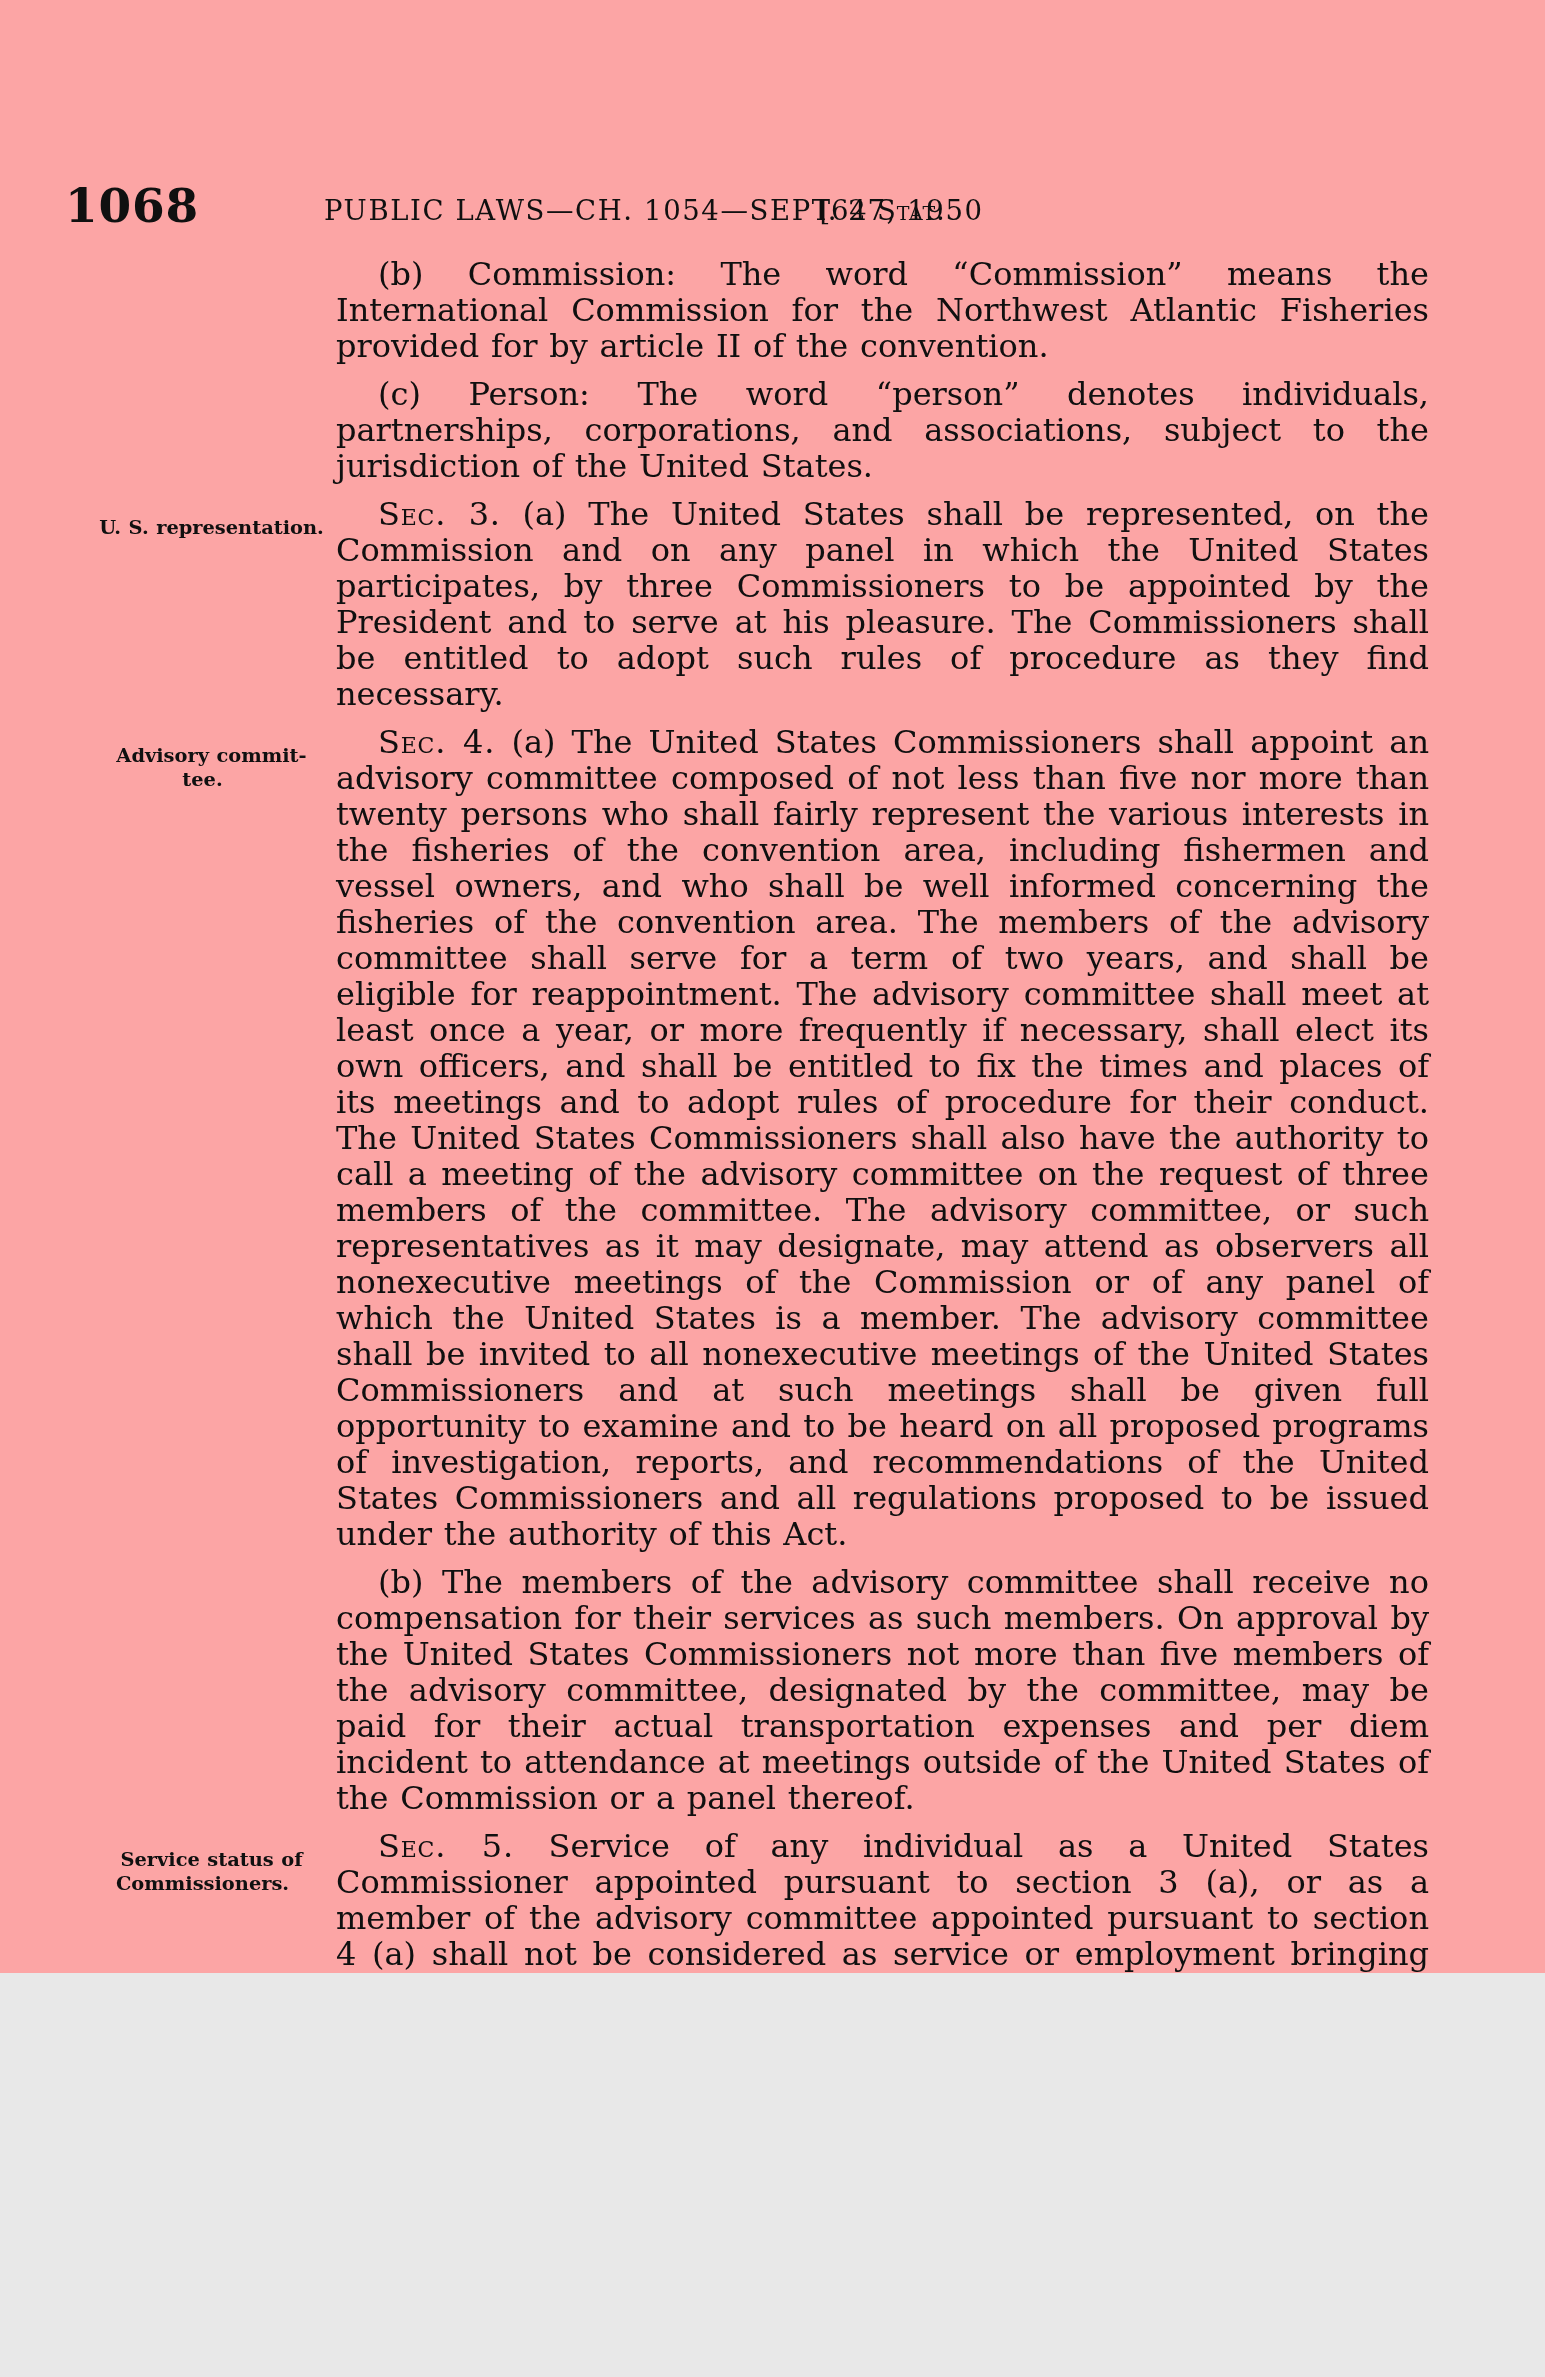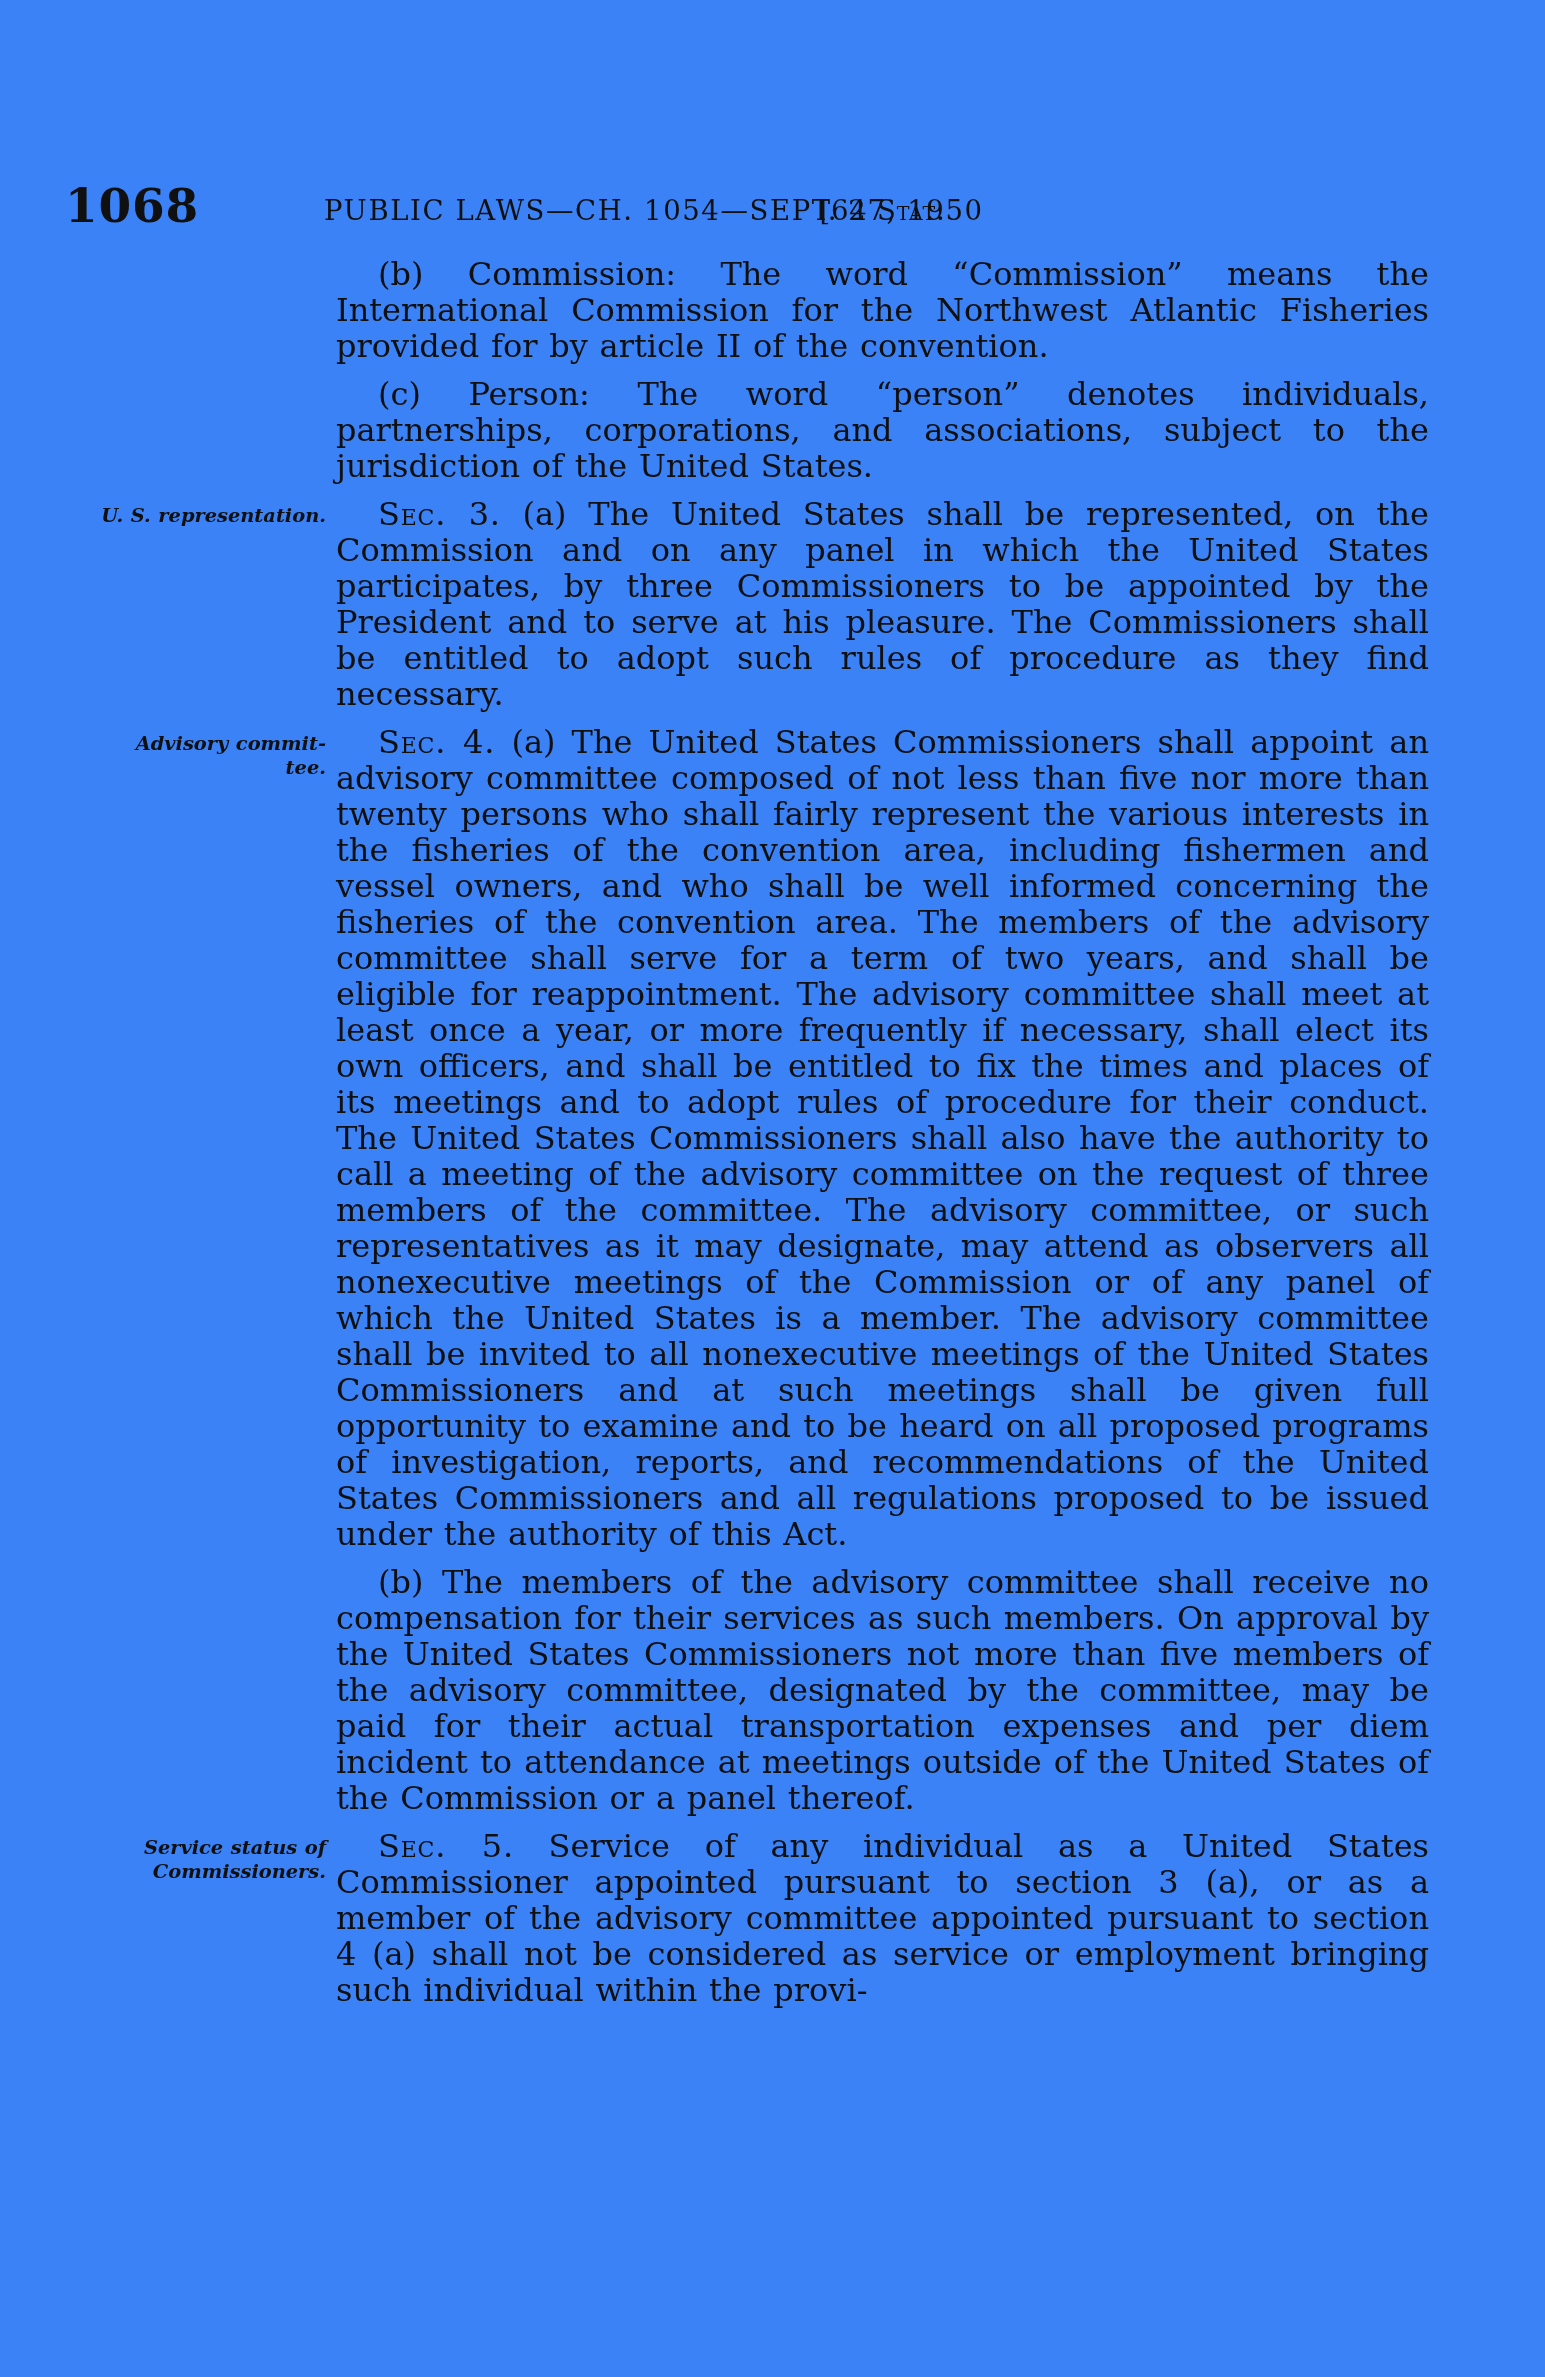--- a/index.html
+++ b/index.html
@@ -1,20 +1,20 @@
 <!DOCTYPE html>
 <html style="font-size:13px"><head>
 <meta charset="utf-8">
 <style>
   html, body { margin:0; padding:0; background:#e8e8e8; }
   .page {
     position:relative;
-    width:1545px; height:2377px;
+    width:1545px; height:1973px;
     margin:0 auto;
-    background:#3b82f6;
+    background:#fca5a5;
     color:#101010;
     font-family:"DejaVu Serif","Liberation Serif",serif;
     overflow:hidden;
   }
   .pageno {
     position:absolute; left:65px; top:178px;
     font-size:47px; font-weight:bold; letter-spacing:0.8px;
   }
   .runhead {
     position:absolute; left:324px; top:194px; width:1117px;
@@ -28,23 +28,23 @@
   }
   .bodycol {
     position:absolute; left:324px; top:244px; width:1117px;
     font-size:32px; line-height:36px;
     text-align:justify;
     word-spacing:1.6px;
   }
   .par { margin:12px; text-indent:42px; position:relative; }
   .sc { font-variant:small-caps; letter-spacing:0.8px; }
   .note {
-    position:absolute; left:-257px; top:8px; width:247px;
+    position:absolute; left:-257px; top:20px; width:247px;
     font-size:19.4px; line-height:23.5px; font-weight:bold;
-    text-indent:0; text-align:right; word-spacing:0.8px;font-style:italic;
+    text-indent:0; text-align:center; word-spacing:0.8px;
   }
   .note-line { display:block; }
   .note-line.ind { padding-left:18px; }
 </style>
 </head>
 <body>
 
 <div class="page">
 
   <div class="pageno">1068</div>

